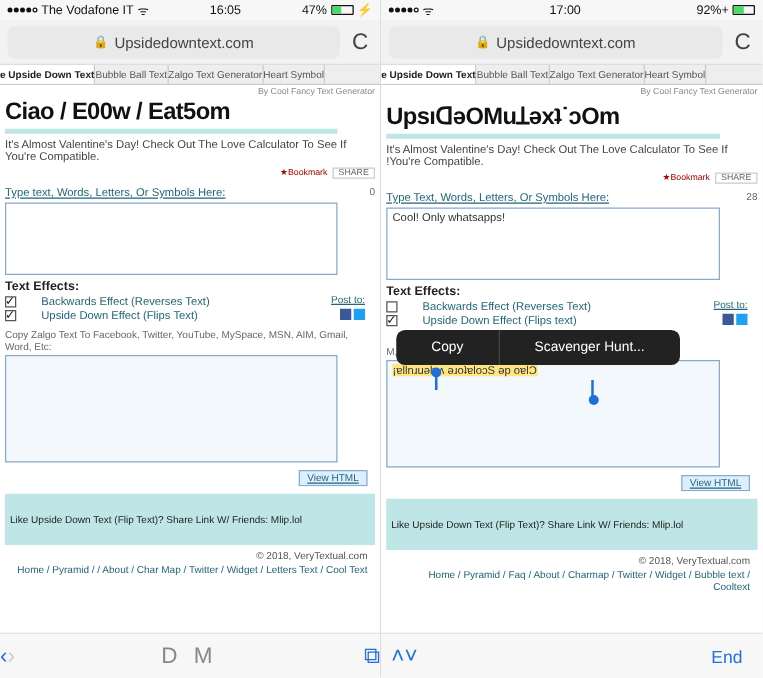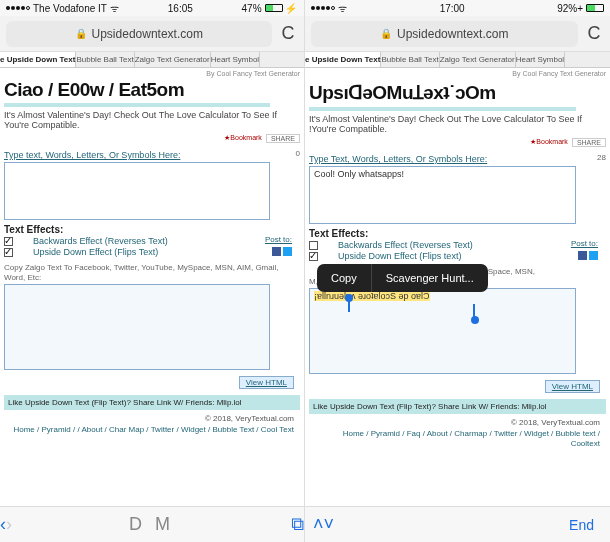--- a/index.html
+++ b/index.html
@@ -45,31 +45,31 @@
   .postto-icons { position: absolute; right: 8px; margin-top: 12px; display: flex; gap: 2px; }
   .sq { width: 9px; height: 9px; display: inline-block; }
   .sq.fb { background: #3b5998; }
   .sq.tw { background: #1da1f2; }
 
   .copy-hint { font-size: 8px; color: #666; margin-top: 6px; line-height: 1.2; }
 
   .view-html { font-size: 8px; color: #267; text-decoration: underline; float: right; border: 1px solid #8ac; padding: 1px 6px; margin: 2px 6px 0 0; background: #def; }
 
   .footer-strip { margin-top: 6px; }
-  .like-row { background: #bfe6e6; font-size: 8px; color: #222; padding: 3px 4px; }
+  .like-row { background: #bfe6e6; font-size: 8px; color: #222; padding: 16px 4px; }
   .footer-links { font-size: 8px; color: #267; text-align: right; padding: 4px 6px; line-height: 1.3; }
   .footer-links .copyright { color: #555; }
 
   .bottom-bar { height: 36px; background: #f7f7f7; border-top: 1px solid #ddd; display: flex; align-items: center; justify-content: space-around; }
   .bb-icon { color: #1e6fe0; font-size: 18px; }
   .bb-center { flex: 1; text-align: center; color: #888; letter-spacing: 4px; font-size: 18px; }
   .bb-done { color: #1e6fe0; font-size: 14px; padding-right: 8px; }
 
   .ios-menu { position: absolute; top: 264px; left: 12px; background: #222; border-radius: 7px; height: 28px; display: flex; align-items: center; color: #fff; font-size: 11px; z-index: 50; }
-  .ios-menu div { padding: 0 14px; height: 100%; display: flex; align-items: center; border-right: 1px solid #444; white-space: nowrap; }
+  .ios-menu div { padding: 0 28px; height: 100%; display: flex; align-items: center; border-right: 1px solid #444; white-space: nowrap; }
   .ios-menu div:last-child { border-right: none; }
 
   .sel-handle { position: absolute; width: 8px; height: 8px; background: #1e6fe0; border-radius: 50%; z-index: 49; }
   .sel-bar { position: absolute; width: 2px; height: 14px; background: #1e6fe0; z-index: 49; }
   .highlight { background: #ffe680; }
 </style>
 </head>
 <body>
 
 <div class="screens">
@@ -148,21 +148,21 @@
       <div class="copy-hint">Copy Zalgo Text To Facebook, Twitter, YouTube, MySpace, MSN, AIM, Gmail, Word, Etc:</div>
       <div class="input-box out" style="background:#f2f8fb;"></div>
       <div style="overflow:hidden;">
           <span class="view-html">View HTML</span>
         </div>
 
       <div class="footer-strip">
         <div class="like-row">Like Upside Down Text (Flip Text)? Share Link W/ Friends: Mlip.lol</div>
         <div class="footer-links">
           <div class="copyright">© 2018, VeryTextual.com</div>
-          <div>Home / Pyramid / / About / Char Map / Twitter / Widget / Bubble Text / Cool Text</div>
+          <div>Home / Pyramid / / About / Char Map / Twitter / Widget / Letters Text / Cool Text</div>
         </div>
       </div>
     </div>
 
     <div class="bottom-bar">
       <span class="bb-icon">‹</span>
       <span class="bb-icon" style="color:#ccc;">›</span>
       <span class="bb-center">D M</span>
       <span class="bb-icon">⧉</span>
     </div>

